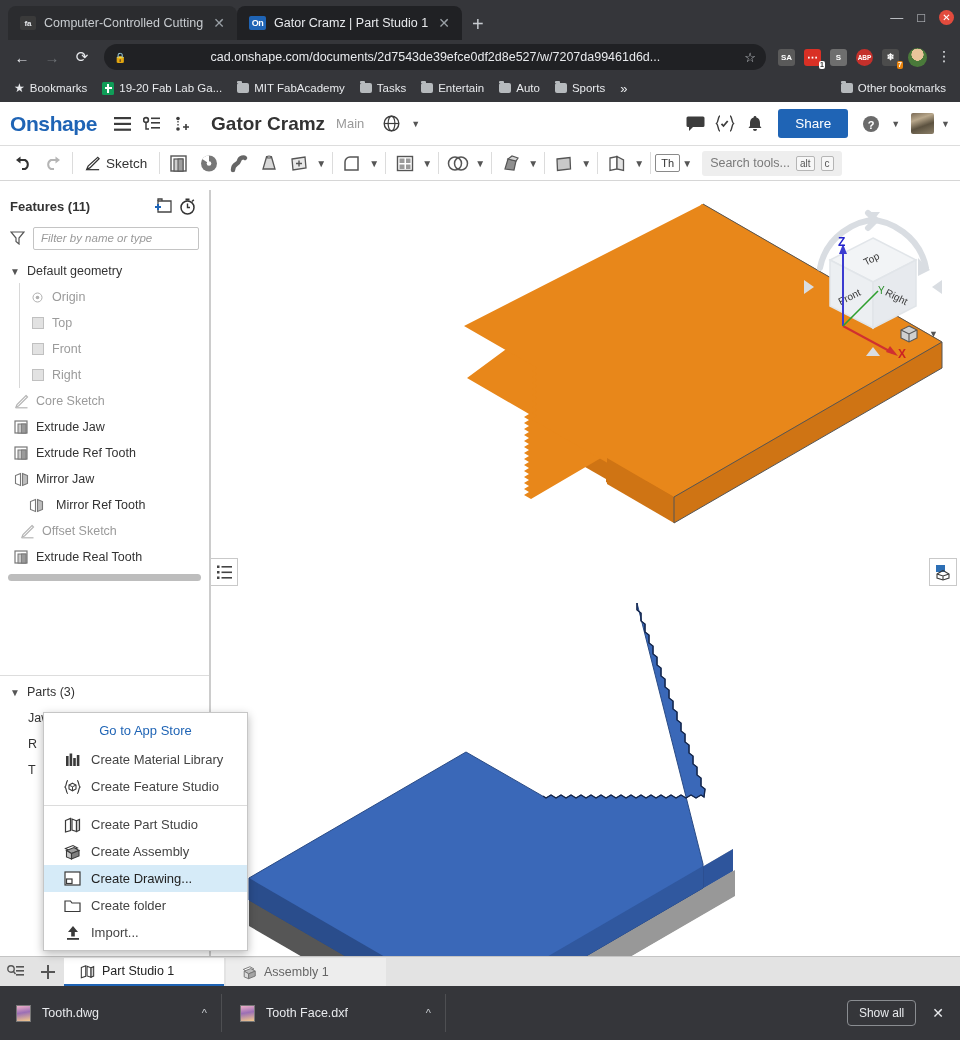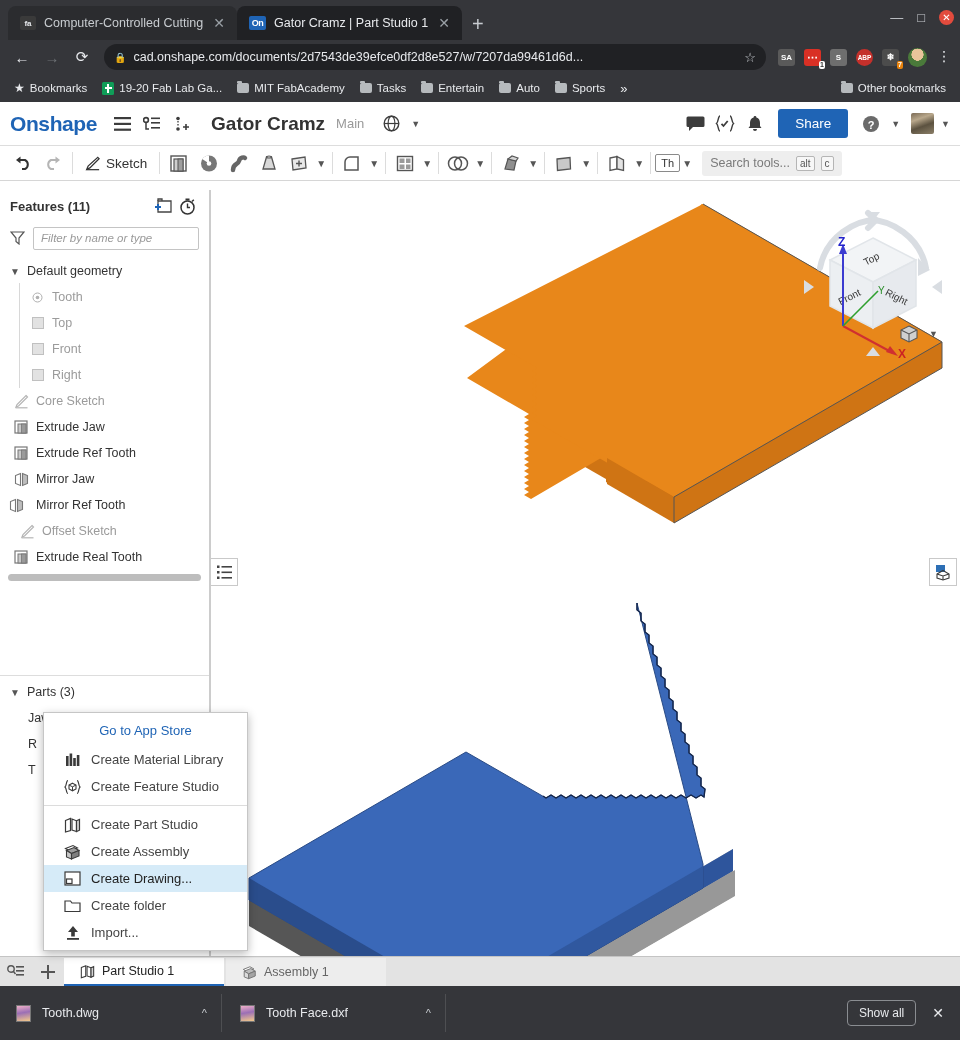--- a/index.html
+++ b/index.html
@@ -39,21 +39,21 @@
   .navbar { height: 34px; display: flex; align-items: center; gap: 2px; padding: 0 8px; background:#35363a; }
   .navbtn { width: 28px; height: 28px; display: flex; align-items: center; justify-content: center;
             color: #e8eaed; font-size: 15px; border-radius: 50%; }
   .navbtn.disabled { color: #6e7276; }
   .omnibox {
     flex: 1; height: 26px; background: #202124; border-radius: 13px;
     display: flex; align-items: center; padding: 0 10px; gap: 7px; margin: 0 6px;
     color: #e8eaed; font-size: 12.5px; overflow: hidden;
   }
   .omnibox .lock { font-size: 10px; color: #b9bdc1; }
-  .omnibox .url { white-space: nowrap; overflow: hidden; flex: 1; }
+  .omnibox .url { white-space: nowrap; overflow: hidden; flex: 1; text-align: center; }
   .omnibox .star { color: #c8ccd0; font-size: 13px; }
   .ext-icons { display: flex; align-items: center; gap: 9px; padding-left: 4px; }
   .ext { width: 17px; height: 17px; border-radius: 3px; font-size: 8px; font-weight: bold;
          display: flex; align-items: center; justify-content: center; color: #fff; position: relative; }
   .ext-badge { position:absolute; bottom:-3px; right:-4px; background:#fff; color:#333;
                font-size:7px; border-radius:2px; padding:0 1px; line-height:8px; font-weight:bold;}
   .ext-badge.orange { background:#e8820c; color:#fff; }
   .avatar-btn { width: 19px; height: 19px; border-radius: 50%;
     background: radial-gradient(circle at 50% 35%, #e8c49a 0 38%, #4a7a3a 40% 100%); }
   .kebab { color: #e8eaed; font-size: 14px; letter-spacing: 0; width: 16px; text-align: center; line-height:0.8 }
@@ -476,21 +476,21 @@
           <span class="chev-d">▼</span>
           <span>Default geometry</span>
         </div>
         <div class="tree-row child muted">
           <span class="ic">
             <svg width="11" height="11" viewBox="0 0 11 11">
                 <circle cx="5.5" cy="5.5" r="4.5" fill="none" stroke="#b0b0b0" stroke-width="1"></circle>
                 <circle cx="5.5" cy="5.5" r="1.8" fill="#b0b0b0"></circle>
               </svg>
           </span>
-          <span>Tooth</span>
+          <span>Origin</span>
         </div>
         <div class="tree-row child muted">
           <span class="ic">
               <span class="plane-ic"></span>
             </span>
           <span>Top</span>
         </div>
         <div class="tree-row child muted">
           <span class="ic">
               <span class="plane-ic"></span>
@@ -535,21 +535,21 @@
         </div>
         <div class="tree-row" style="padding-left:14px;">
           <span class="ic">
             <svg width="15" height="15" viewBox="0 0 15 15">
                 <path d="M6.5 1.5 L1.5 3.5 V11.5 L6.5 13.5 z" fill="#fff" stroke="#777" stroke-width="1.1"></path>
                 <path d="M8.5 1.5 L13.5 3.5 V11.5 L8.5 13.5 z" fill="#bdbdbd" stroke="#777" stroke-width="1.1"></path>
               </svg>
           </span>
           <span>Mirror Jaw</span>
         </div>
-        <div class="tree-row" style="padding-left:9px;gap:12px;">
+        <div class="tree-row" style="padding-left:29px;gap:12px;">
           <span class="ic">
             <svg width="15" height="15" viewBox="0 0 15 15">
                 <path d="M6.5 1.5 L1.5 3.5 V11.5 L6.5 13.5 z" fill="#fff" stroke="#777" stroke-width="1.1"></path>
                 <path d="M8.5 1.5 L13.5 3.5 V11.5 L8.5 13.5 z" fill="#bdbdbd" stroke="#777" stroke-width="1.1"></path>
               </svg>
           </span>
           <span>Mirror Ref Tooth</span>
         </div>
         <div class="tree-row muted" style="padding-left:20px;text-align:right;">
           <span class="ic">

